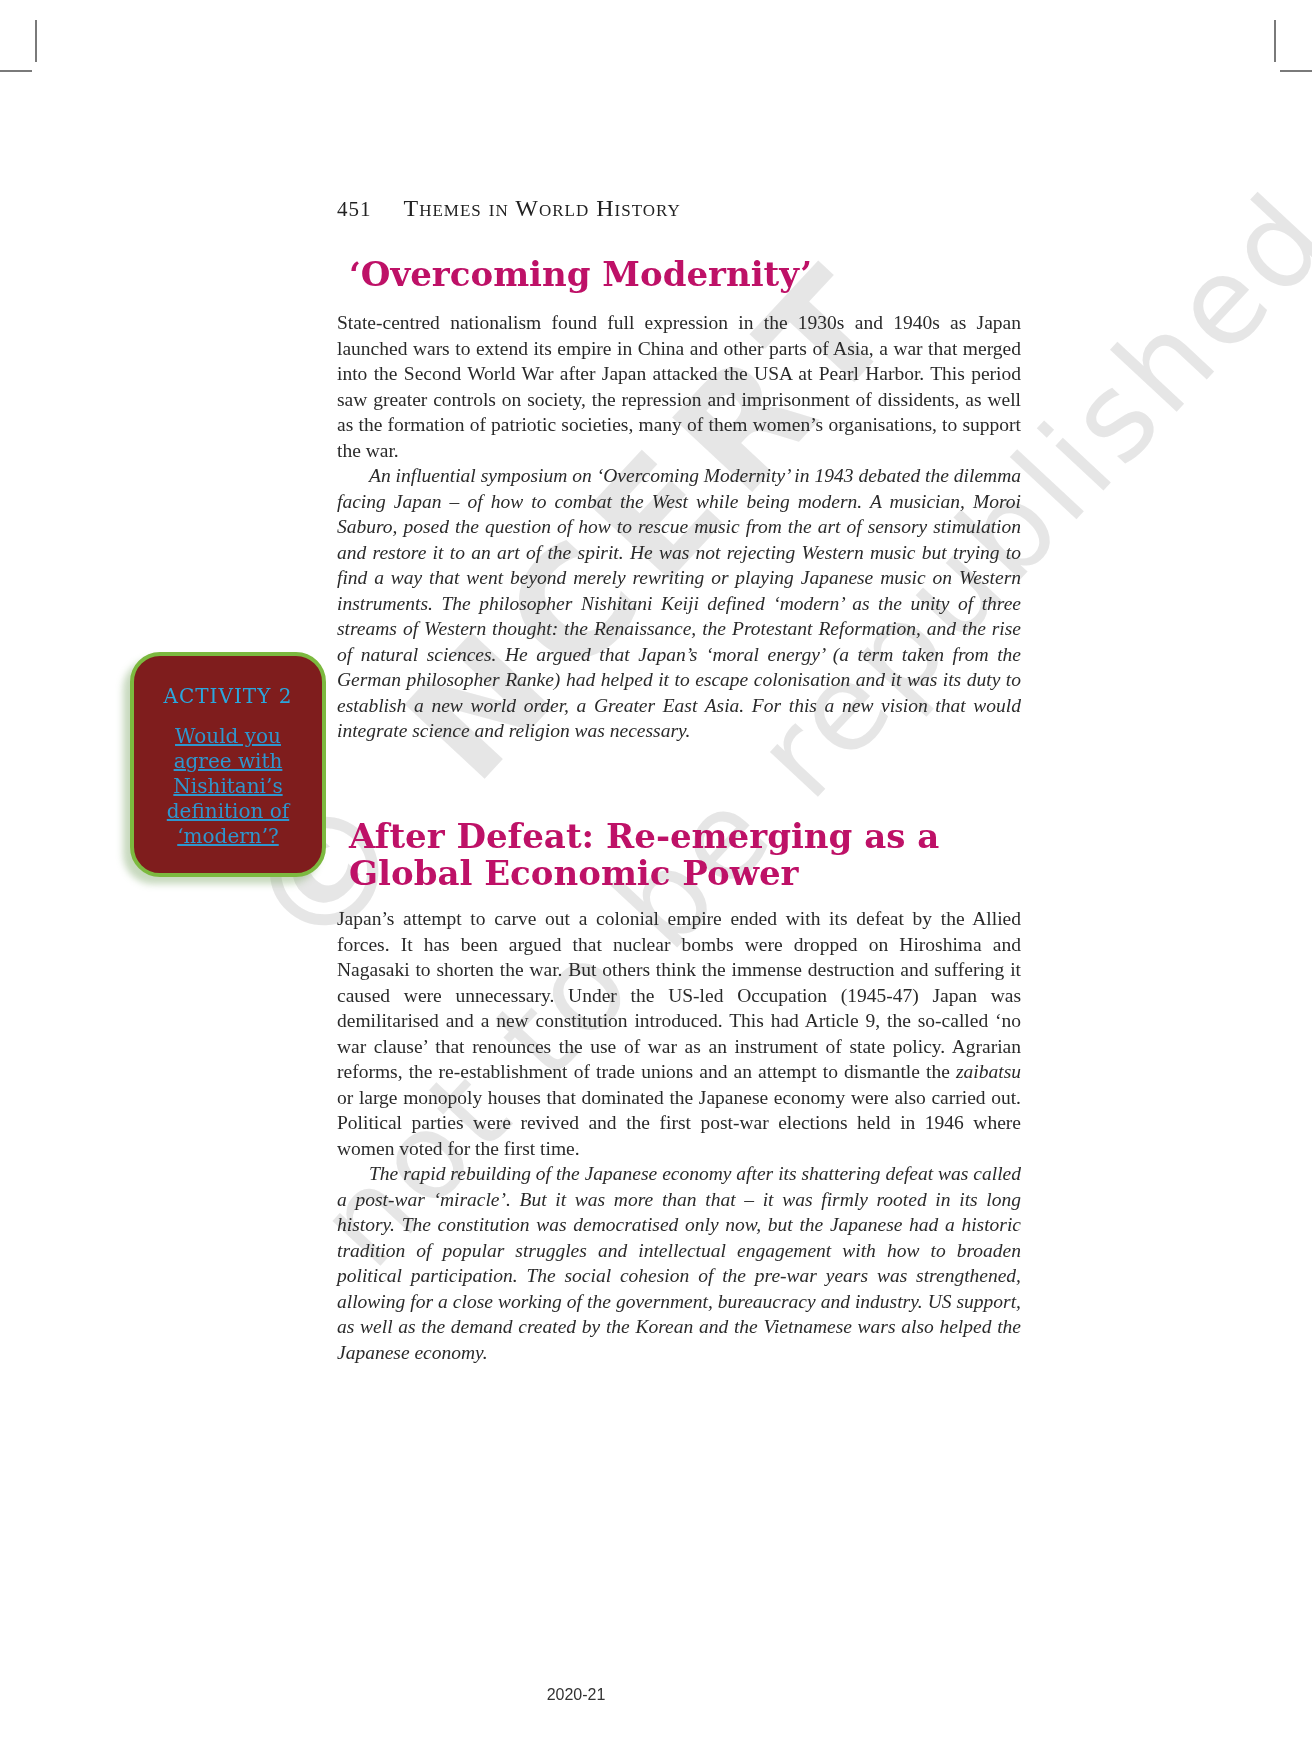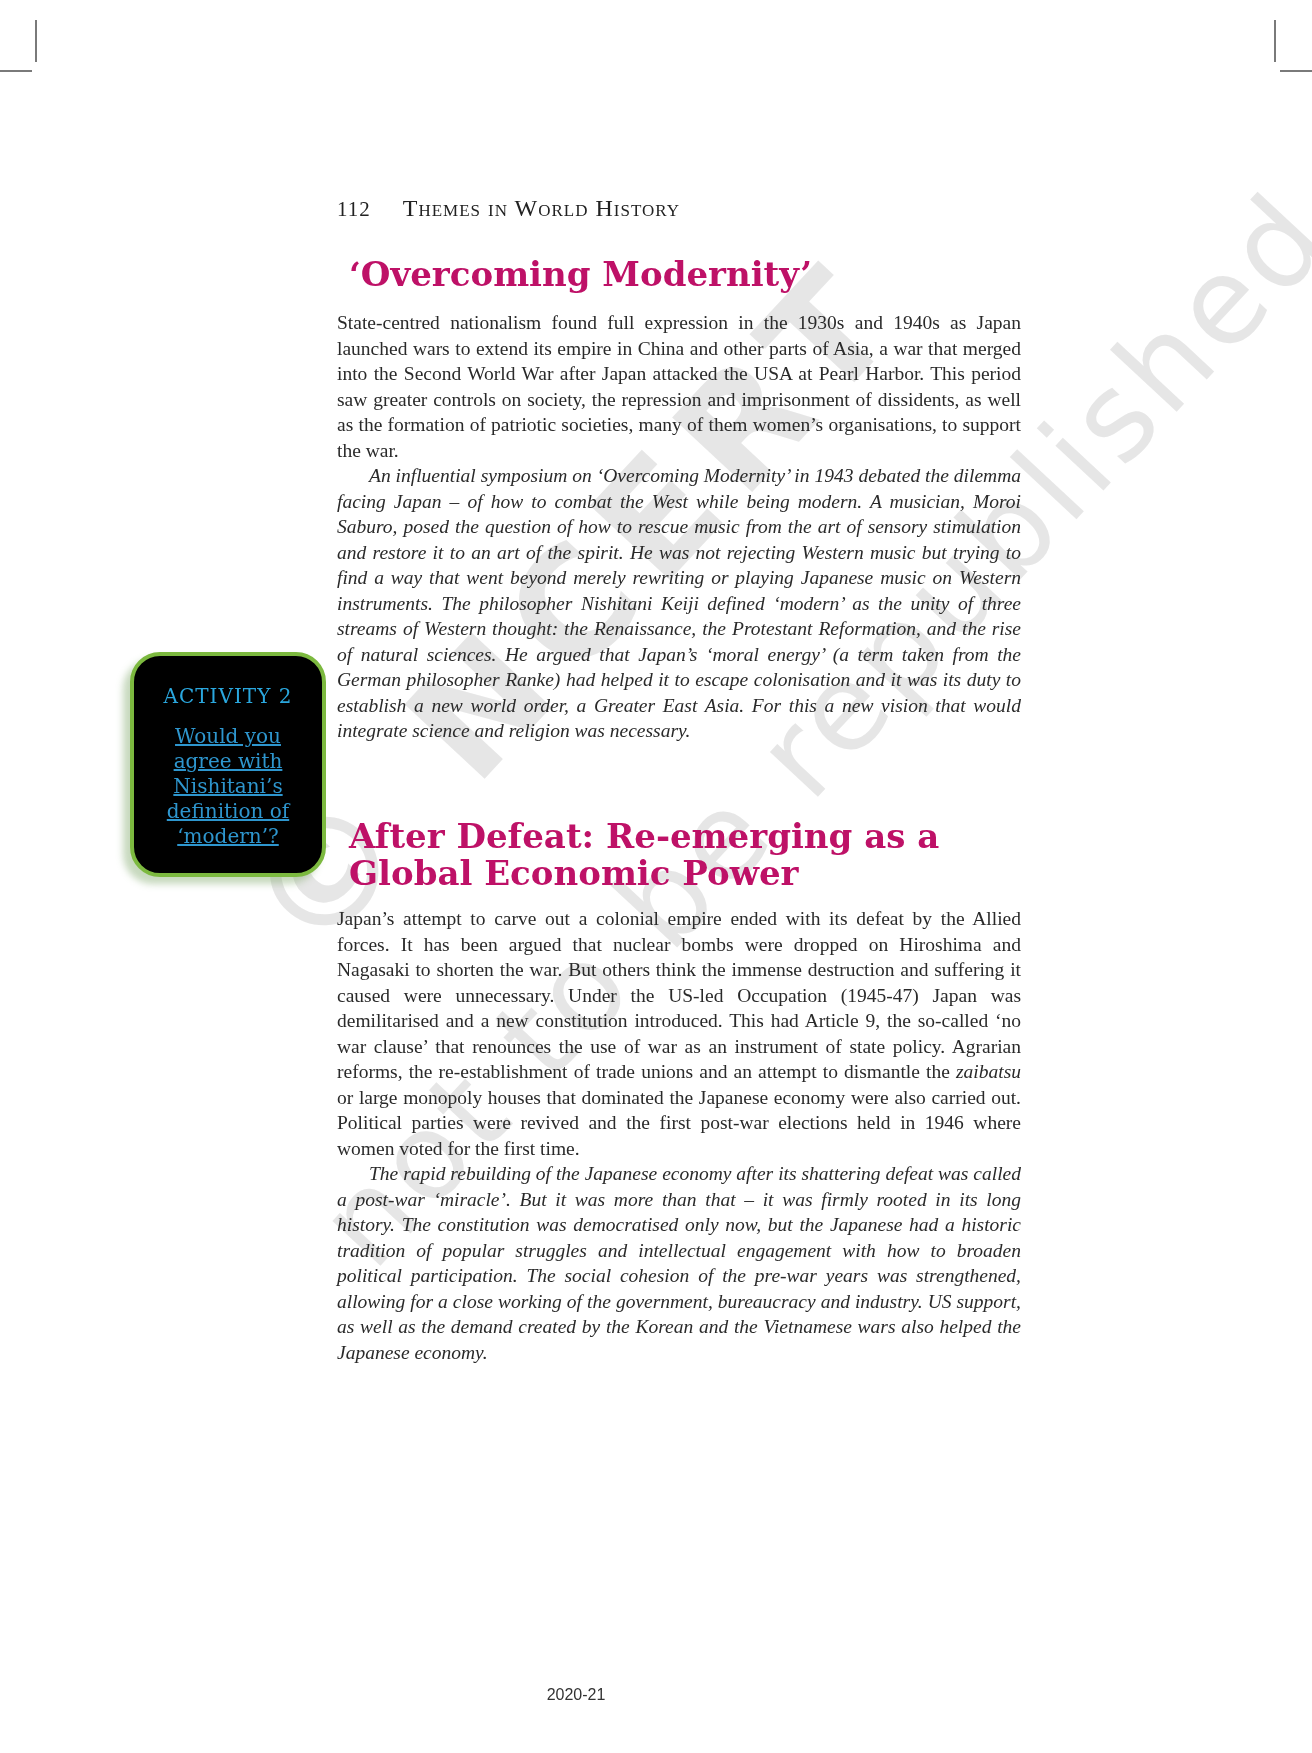--- a/index.html
+++ b/index.html
@@ -62,21 +62,21 @@
   #flow2{top:886px;}
   .bodyflow p{margin:0;}
   .bodyflow p.indent{text-indent:32px;font-style:italic;}
   .bodyflow .it{font-style:italic;}
   
   .activity-box{
     position:absolute;left:130px;top:652px;width:196px;
     box-sizing:border-box;
     border:4px solid var(--activity_border,#7cb93f);
     border-radius:30px;
-    background:#000000;
+    background:#7f1d1d;
     box-shadow:-7px 7px 7px rgba(130,170,110,0.45);
     padding:28px 12px 24px 12px;
     text-align:center;
     z-index:1;
     font-family:"DejaVu Serif", serif;
   }
   .activity-box .act-title{
     color:var(--activity_title,#2aa7de);
     font-size:20px;letter-spacing:1px;margin-bottom:16px;
   }
@@ -102,21 +102,21 @@
   <div class="crop h" style="left:0px;top:70px;"></div>
   <div class="crop v" style="left:1274px;top:20px;"></div>
   <div class="crop h" style="left:1280px;top:70px;"></div>
 
   <div class="watermark">
     <span class="wm1">© NCERT</span>
     <span class="wm2">not to be republished</span>
   </div>
 
   <div class="running-header">
-    <span class="pagenum">112</span><span class="booktitle">Themes in World History</span>
+    <span class="pagenum">451</span><span class="booktitle">Themes in World History</span>
   </div>
 
   <h1 id="h1" class="h-magenta">‘Overcoming Modernity’</h1>
 
   <div id="flow1" class="bodyflow">
     <p>State-centred nationalism found full expression in the 1930s and 1940s as Japan launched wars to extend its empire in China and other parts of Asia, a war that merged into the Second World War after Japan attacked the USA at Pearl Harbor. This period saw greater controls on society, the repression and imprisonment of dissidents, as well as the formation of patriotic societies, many of them women’s organisations, to support the war.</p>
     <p class="indent">An influential symposium on ‘Overcoming Modernity’ in 1943 debated the dilemma facing Japan – of how to combat the West while being modern. A musician, Moroi Saburo, posed the question of how to rescue music from the art of sensory stimulation and restore it to an art of the spirit. He was not rejecting Western music but trying to find a way that went beyond merely rewriting or playing Japanese music on Western instruments. The philosopher Nishitani Keiji defined ‘modern’ as the unity of three streams of Western thought: the Renaissance, the Protestant Reformation, and the rise of natural sciences. He argued that Japan’s ‘moral energy’ (a term taken from the German philosopher Ranke) had helped it to escape colonisation and it was its duty to establish a new world order, a Greater East Asia. For this a new vision that would integrate science and religion was necessary.</p>
   </div>
 
   <div class="activity-box">

